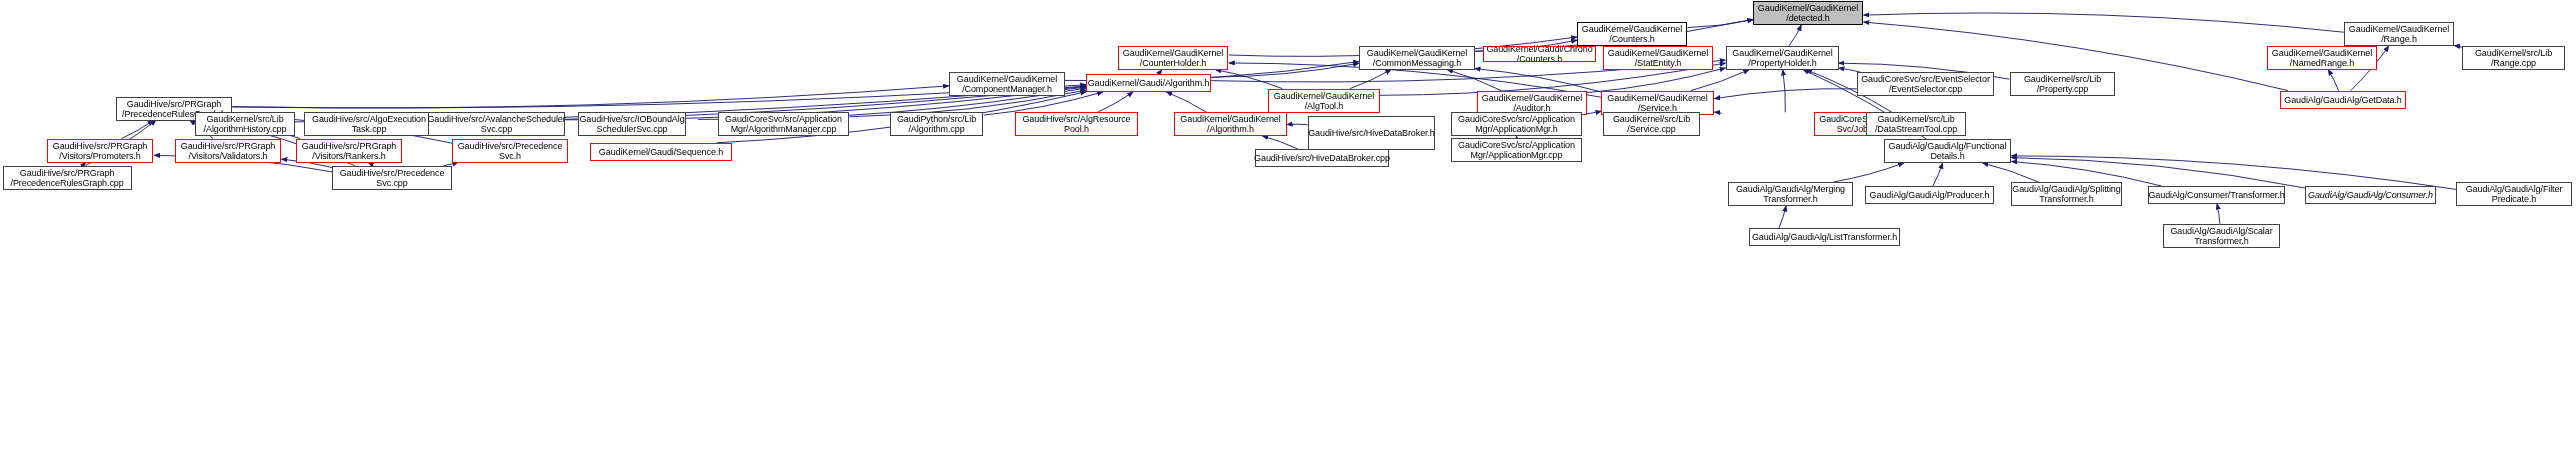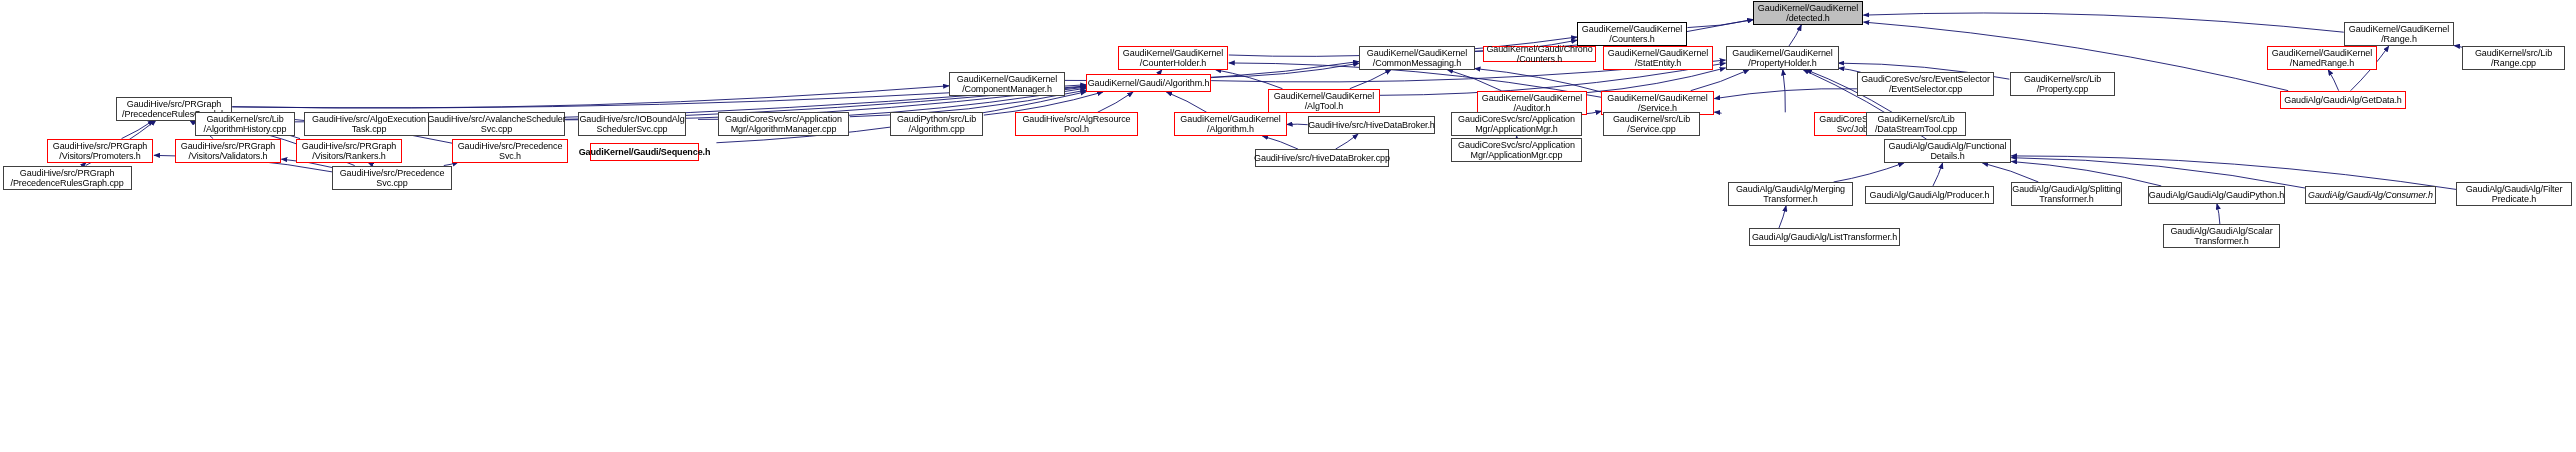--- a/index.html
+++ b/index.html
@@ -178,21 +178,21 @@
       <div class="node dark" style="left: 578px; top: 112px; width: 108px; height: 24px;">GaudiHive/src/IOBoundAlg
 SchedulerSvc.cpp</div>
       <div class="node dark" style="left: 718px; top: 112px; width: 131px; height: 24px;">GaudiCoreSvc/src/Application
 Mgr/AlgorithmManager.cpp</div>
       <div class="node dark" style="left: 890px; top: 112px; width: 93px; height: 24px;">GaudiPython/src/Lib
 /Algorithm.cpp</div>
       <div class="node red" style="left: 1015px; top: 112px; width: 123px; height: 24px;">GaudiHive/src/AlgResource
 Pool.h</div>
       <div class="node red" style="left: 1174px; top: 112px; width: 113px; height: 24px;">GaudiKernel/GaudiKernel
 /Algorithm.h</div>
-      <div class="node dark" style="left: 1308px; top: 116px; width: 127px; height: 18px;">GaudiHive/src/HiveDataBroker.h</div>
+      <div class="node dark" style="left: 1308px; top: 116px; width: 127px; height: 34px;">GaudiHive/src/HiveDataBroker.h</div>
       <div class="node dark" style="left: 1451px; top: 112px; width: 131px; height: 24px;">GaudiCoreSvc/src/Application
 Mgr/ApplicationMgr.h</div>
       <div class="node dark" style="left: 1603px; top: 112px; width: 97px; height: 24px;">GaudiKernel/src/Lib
 /Service.cpp</div>
       <div class="node red" style="left: 1814px; top: 112px; width: 129px; height: 24px;">GaudiCoreSvc/src/JobOptions
 Svc/JobOptionsSvc.h</div>
       <div class="node dark" style="left: 1866px; top: 112px; width: 100px; height: 24px;">GaudiKernel/src/Lib
 /DataStreamTool.cpp</div>
       <div class="node dark" style="left: 1255px; top: 149px; width: 134px; height: 18px;">GaudiHive/src/HiveDataBroker.cpp</div>
       <div class="node dark" style="left: 1451px; top: 138px; width: 131px; height: 24px;">GaudiCoreSvc/src/Application
@@ -200,31 +200,31 @@
       <div class="node dark" style="left: 1884px; top: 139px; width: 127px; height: 24px;">GaudiAlg/GaudiAlg/Functional
 Details.h</div>
       <div class="node red" style="left: 47px; top: 139px; width: 106px; height: 24px;">GaudiHive/src/PRGraph
 /Visitors/Promoters.h</div>
       <div class="node red" style="left: 175px; top: 139px; width: 106px; height: 24px;">GaudiHive/src/PRGraph
 /Visitors/Validators.h</div>
       <div class="node red" style="left: 296px; top: 139px; width: 106px; height: 24px;">GaudiHive/src/PRGraph
 /Visitors/Rankers.h</div>
       <div class="node red" style="left: 452px; top: 139px; width: 116px; height: 24px;">GaudiHive/src/Precedence
 Svc.h</div>
-      <div class="node red" style="left: 590px; top: 143px; width: 109px; height: 18px; font-weight: bold;">GaudiKernel/Gaudi/Sequence.h</div>
+      <div class="node red" style="left: 590px; top: 143px; width: 142px; height: 18px;">GaudiKernel/Gaudi/Sequence.h</div>
       <div class="node dark" style="left: 2.6px; top: 166px; width: 129px; height: 24px;">GaudiHive/src/PRGraph
 /PrecedenceRulesGraph.cpp</div>
       <div class="node dark" style="left: 332px; top: 166px; width: 120px; height: 24px;">GaudiHive/src/Precedence
 Svc.cpp</div>
       <div class="node dark" style="left: 1728px; top: 182px; width: 125px; height: 24px;">GaudiAlg/GaudiAlg/Merging
 Transformer.h</div>
       <div class="node dark" style="left: 1865px; top: 186px; width: 129px; height: 18px;">GaudiAlg/GaudiAlg/Producer.h</div>
       <div class="node dark" style="left: 2011px; top: 182px; width: 111px; height: 24px;">GaudiAlg/GaudiAlg/Splitting
 Transformer.h</div>
-      <div class="node dark" style="left: 2148px; top: 186px; width: 137px; height: 18px;">GaudiAlg/GaudiAlg/GaudiPython.h</div>
+      <div class="node dark" style="left: 2148px; top: 186px; width: 137px; height: 18px;">GaudiAlg/Consumer/Transformer.h</div>
       <div class="node dark" style="left: 2305px; top: 186px; width: 131px; height: 18px; font-style: italic;">GaudiAlg/GaudiAlg/Consumer.h</div>
       <div class="node dark" style="left: 2456px; top: 182px; width: 116px; height: 24px;">GaudiAlg/GaudiAlg/Filter
 Predicate.h</div>
       <div class="node dark" style="left: 1701px; top: 228px; width: 151px; height: 18px; margin-left: 48px;">GaudiAlg/GaudiAlg/ListTransformer.h</div>
       <div class="node dark" style="left: 2163px; top: 224px; width: 117px; height: 24px;">GaudiAlg/GaudiAlg/Scalar
 Transformer.h</div>
     </div>
 </div>
 
 

